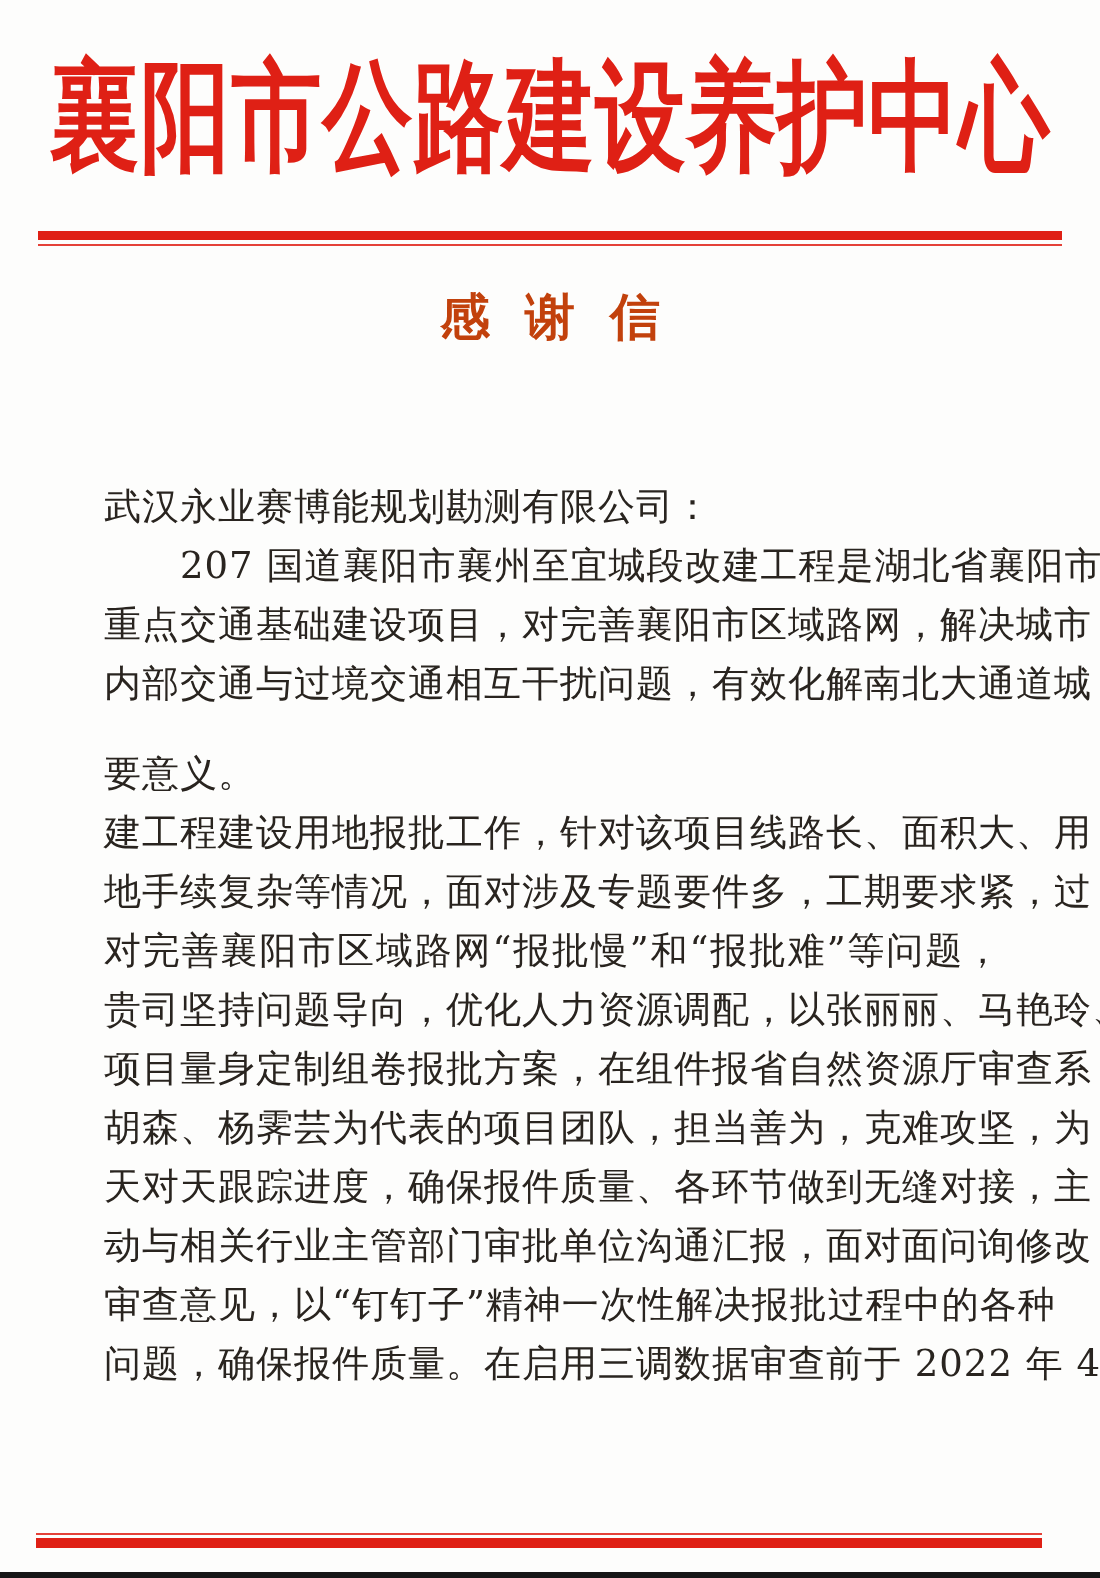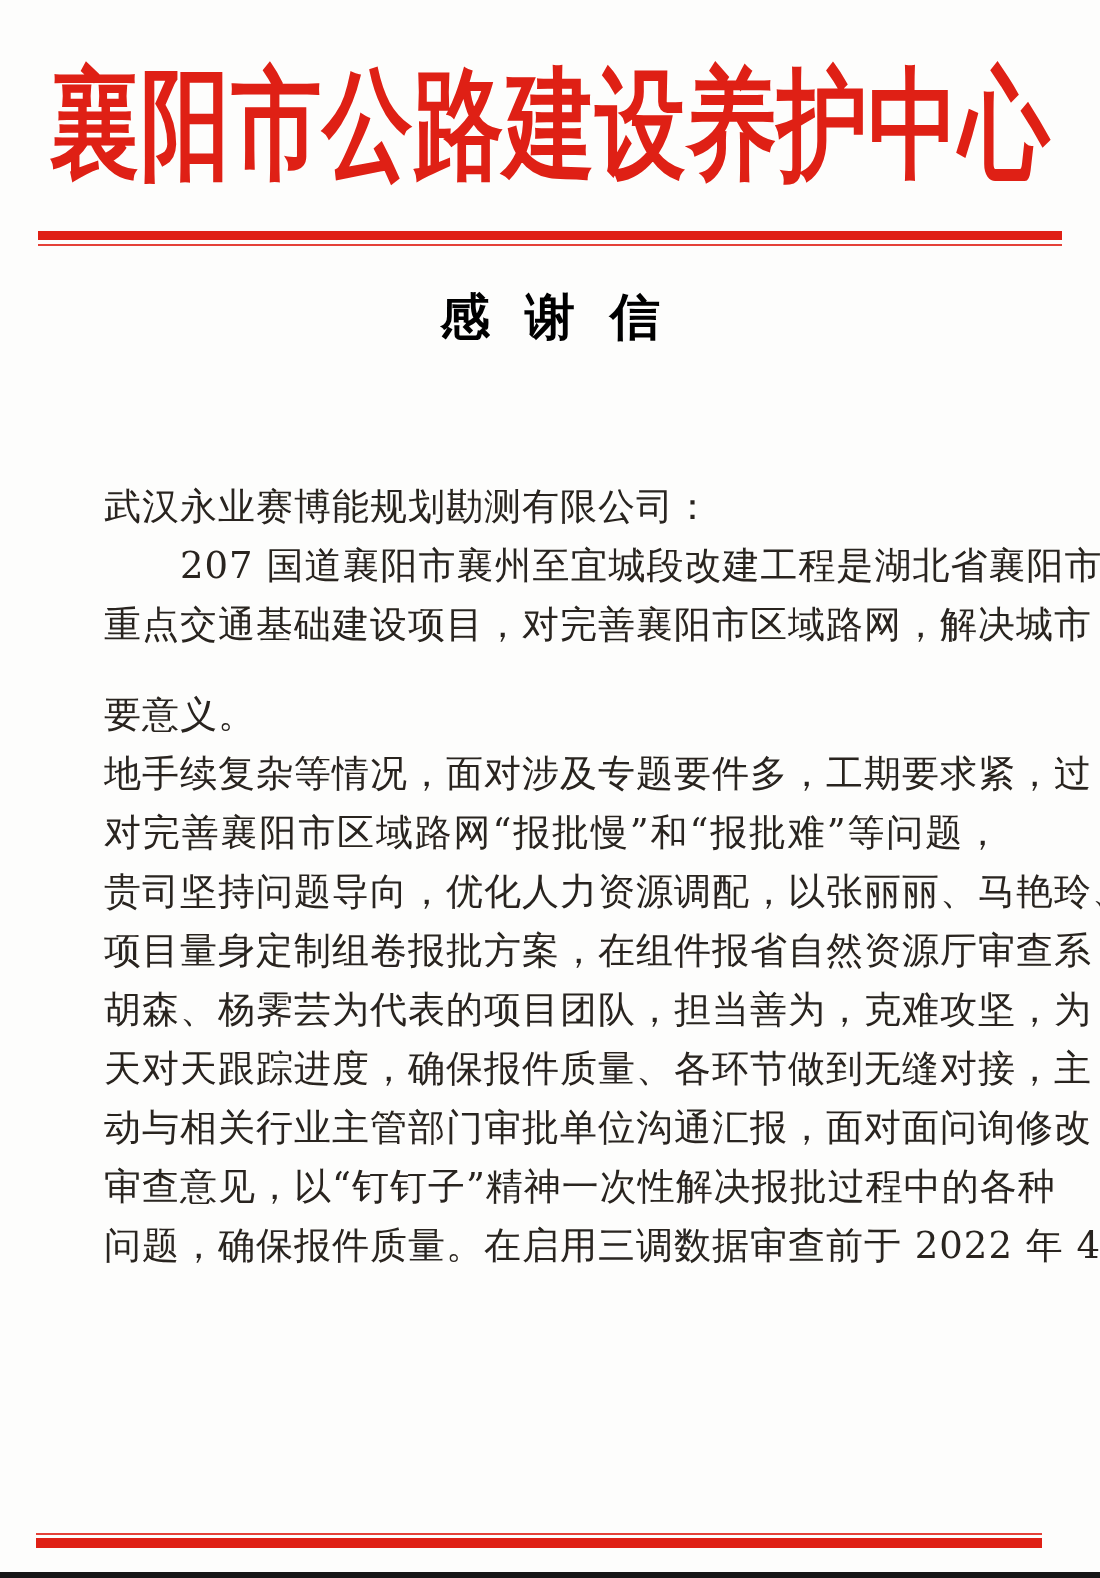--- a/index.html
+++ b/index.html
@@ -10,21 +10,21 @@
     margin: 0 auto;
     background: #fdfdfc;
     overflow: hidden;
     font-family: "DejaVu Serif", "Liberation Serif", serif;
   }
   
   .org-title {
     position: absolute;
     top: 34px; left: 0; right: 0;
     height: 168px;
-    margin: 8px;
+    margin: 0;
     display: flex;
     align-items: center;
     justify-content: center;
   }
   .org-title span {
     display: inline-block;
     font-size: 90px;
     font-weight: bold;
     color: var(--accent-red);
     letter-spacing: 1px;
@@ -43,21 +43,21 @@
   
   .letter-title {
     position: absolute;
     top: 286px; left: 0; right: 0;
     margin: 0;
     text-align: center;
     font-family: "Liberation Sans", "DejaVu Sans", sans-serif;
     font-size: 50px;
     line-height: 62px;
     font-weight: bold;
-    color: #000000;
+    color: #c2410c;
     letter-spacing: 0.7em;
     text-indent: 0.7em;
     white-space: nowrap;
   }
   
   .letter-body {
     position: absolute;
     top: 446px; left: 104px; right: 98px;
     color: #29241f;
   }
@@ -100,21 +100,23 @@
     <div class="rule-thick"></div>
     <div class="rule-thin"></div>
   </div>
 
   <h2 class="letter-title">感谢信</h2>
 
   <div class="letter-body">
       <div class="body-line para-end">武汉永业赛博能规划勘测有限公司：</div>
       <div class="body-line indent">207 国道襄阳市襄州至宜城段改建工程是湖北省襄阳市</div>
       <div class="body-line">重点交通基础建设项目，对完善襄阳市区域路网，解决城市</div>
+      <div class="body-line">内部交通与过境交通相互干扰问题，有效化解南北大通道城</div>
       <div class="body-line para-end">要意义。</div>
+      <div class="body-line">建工程建设用地报批工作，针对该项目线路长、面积大、用</div>
       <div class="body-line">地手续复杂等情况，面对涉及专题要件多，工期要求紧，过</div>
       <div class="body-line">对完善襄阳市区域路网“报批慢”和“报批难”等问题，</div>
       <div class="body-line">贵司坚持问题导向，优化人力资源调配，以张丽丽、马艳玲、</div>
       <div class="body-line">项目量身定制组卷报批方案，在组件报省自然资源厅审查系</div>
       <div class="body-line">胡森、杨霁芸为代表的项目团队，担当善为，克难攻坚，为</div>
       <div class="body-line">天对天跟踪进度，确保报件质量、各环节做到无缝对接，主</div>
       <div class="body-line">动与相关行业主管部门审批单位沟通汇报，面对面问询修改</div>
       <div class="body-line">审查意见，以“钉钉子”精神一次性解决报批过程中的各种</div>
       <div class="body-line">问题，确保报件质量。在启用三调数据审查前于 2022 年 4</div>
     </div>

